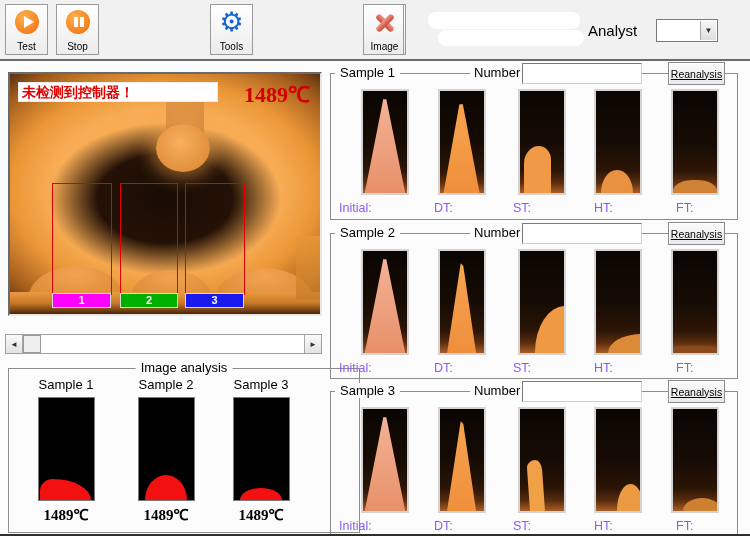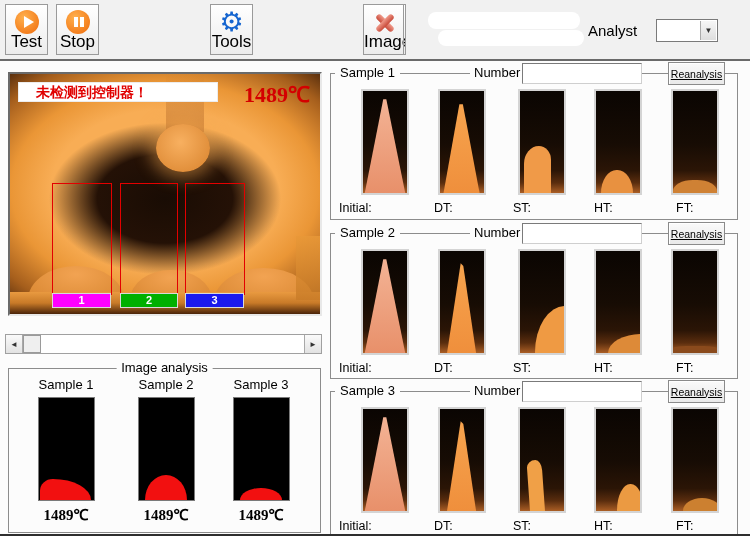--- a/index.html
+++ b/index.html
@@ -7,21 +7,21 @@
   .app { position:relative; width:750px; height:536px; background:#fcfcfc; overflow:hidden;
          border-bottom:2px solid #2e2e2e; }
 
   
   .toolbar { position:absolute; left:0; top:0; width:750px; height:61px; background:#f1f1f1;
              border-bottom:2px solid #6a6a6a; }
   .tb-btn { position:absolute; top:4px; width:43px; height:51px; border:1px solid #9a9a9a;
             background:linear-gradient(#ffffff,#ececec); overflow:hidden; cursor:pointer; }
   .tb-btn.focused { border:2px solid #4a4a4a; }
   .tb-label { position:absolute; bottom:2px; left:0; right:0; text-align:center;
-              font-size:17px; color:#000; white-space:nowrap; }
+              font-size:10px; color:#000; white-space:nowrap; }
   .tb-icon { position:absolute; top:3px; left:50%; transform:translateX(-50%);
              width:28px; height:28px; display:flex; align-items:center; justify-content:center; }
   
   .icon-play{width:24px;height:24px;border-radius:50%;background:radial-gradient(circle at 38% 32%,#ffb14e,#ef6a0a);position:relative;}
   .icon-play::after{content:"";position:absolute;left:9px;top:6px;border-left:10px solid #fff;border-top:6px solid transparent;border-bottom:6px solid transparent;}
   
   .icon-pause{width:24px;height:24px;border-radius:50%;background:radial-gradient(circle at 38% 32%,#ffb14e,#ef6a0a);position:relative;}
   .icon-pause::before,.icon-pause::after{content:"";position:absolute;top:7px;width:4px;height:10px;background:#fff;}
   .icon-pause::before{left:8px;} .icon-pause::after{left:14px;}
   
@@ -76,21 +76,21 @@
            background:radial-gradient(ellipse at 50% 25%, #f2a352, #d88630); }
   .mound.m1 { left:18px; bottom:14px; width:96px; height:34px; }
   .mound.m2 { left:120px; bottom:14px; width:82px; height:30px; }
   .mound.m3 { left:204px; bottom:12px; width:100px; height:34px; }
   .tray { position:absolute; left:0; right:0; bottom:0; height:22px;
           background:linear-gradient(180deg,#e99a40 0%,#c87a28 50%,#4a2409 100%); }
   .fright { position:absolute; right:0; bottom:14px; width:24px; height:64px;
             background:linear-gradient(#e89838,#c97c28); opacity:.85; }
   .alert-strip { position:absolute; left:8px; top:8px; width:200px; height:20px; background:#fff;
                  border:1px solid #ececec; color:#e00000; font-weight:bold; font-size:14px;
-                 line-height:19px; padding-left:17px; overflow:hidden; white-space:nowrap; }
+                 line-height:19px; padding-left:3px; overflow:hidden; white-space:nowrap; }
   .temp-readout { position:absolute; right:10px; top:4px; color:#d40000; font-weight:bold;
                   font-size:22px; font-family:"Liberation Serif", serif; }
   .roi { position:absolute; border:1px solid #e30000; }
   .roi.r1 { left:42px; top:109px; width:60px; height:112px; }
   .roi.r2 { left:110px; top:109px; width:58px; height:112px; }
   .roi.r3 { left:175px; top:109px; width:60px; height:112px; }
   .roi-marker { position:absolute; top:219px; height:15px; border:1px solid #d8d8d8; color:#fff;
                 font-weight:bold; font-size:11px; text-align:center; line-height:13px; }
   .roi-marker.p1 { left:42px; width:59px; }
   .roi-marker.p2 { left:110px; width:58px; }
@@ -105,21 +105,21 @@
   .scroll-btn { width:17px; height:100%; background:linear-gradient(#fafafa,#e2e2e2);
                 border-right:1px solid #a8a8a8; font-size:8px; color:#333; display:flex;
                 align-items:center; justify-content:center; cursor:pointer; }
   .scroll-btn.right { border-right:none; border-left:1px solid #a8a8a8; margin-left:auto; }
   .scroll-thumb { width:18px; height:100%; background:#efefef; border:1px solid #9a9a9a; cursor:grab; }
 
   
   .groupbox { position:absolute; border:1px solid #8c8c8c; }
   .gb-title { position:absolute; top:-9px; background:#fcfcfc; padding:0 5px; font-size:13px;
               color:#000; white-space:nowrap; }
-  .ia-box { left:8px; top:368px; width:313px; height:165px; }
+  .ia-box { left:8px; top:368px; width:352px; height:165px; }
   .ia-box .gb-title { left:50%; transform:translateX(-50%); }
   .ia-col { position:absolute; top:8px; width:78px; text-align:center; }
   .ia-col.c1 { left:18px; } .ia-col.c2 { left:118px; } .ia-col.c3 { left:213px; }
   .ia-name { font-size:13px; color:#000; }
   .ia-thumb { position:relative; width:57px; height:104px; margin:5px auto 0; background:#000;
               border:1px solid #7a7a7a; overflow:hidden; }
   .ia-thumb::before { content:""; position:absolute; bottom:0; background:#f21010; }
   .ia-thumb[data-shape="melt-wide"]::before { left:2%; width:94%; height:21%;
       border-radius:25% 75% 0 0 / 55% 100% 0 0; }
   .ia-thumb[data-shape="melt-dome"]::before { left:11%; width:78%; height:25%;
@@ -141,21 +141,21 @@
               padding:0 3px; font-family:"Liberation Sans", sans-serif; }
   .sb-btn { position:absolute; left:337px; top:-12px; width:57px; height:23px;
             background:linear-gradient(#fafafa,#e9e9e9); border:1px solid #8a8a8a;
             box-shadow:inset 1px 1px 0 #fff; font-size:10.5px; color:#000; cursor:pointer;
             font-family:"Liberation Sans", sans-serif;text-decoration:underline; }
   .stage-thumb { position:absolute; top:15px; width:48px; height:106px; border:2px solid #d4d4d4;
                  overflow:hidden;
                  background:linear-gradient(180deg,#0a0502 0%,#170c04 52%,#2b1506 78%,#5a2d0e 90%,#9a5420 98%,#ab5e24 100%); }
   .stage-thumb.t0 { left:30px; } .stage-thumb.t1 { left:107px; } .stage-thumb.t2 { left:187px; }
   .stage-thumb.t3 { left:263px; } .stage-thumb.t4 { left:340px; }
-  .stage-label { position:absolute; top:127px; font-size:12.5px; color:#000000; }
+  .stage-label { position:absolute; top:127px; font-size:12.5px; color:#8b5cf6; }
   .stage-label.l0 { left:8px; } .stage-label.l1 { left:103px; } .stage-label.l2 { left:182px; }
   .stage-label.l3 { left:263px; } .stage-label.l4 { left:345px; }
 
   .stage-thumb::before { content:""; position:absolute; bottom:0; }
   .stage-thumb[data-shape="cone-full"]::before { left:0; right:0; height:92%;
       background:linear-gradient(180deg,#f3b395 0%,#e8906a 100%);
       clip-path:polygon(46% 0,53% 0,96% 100%,4% 100%); }
   .stage-thumb[data-shape="cone-deformed"]::before { left:0; right:0; height:87%;
       background:linear-gradient(180deg,#f7a44e 0%,#ef8f3c 100%);
       clip-path:polygon(44% 0,52% 0,90% 100%,8% 100%); }

